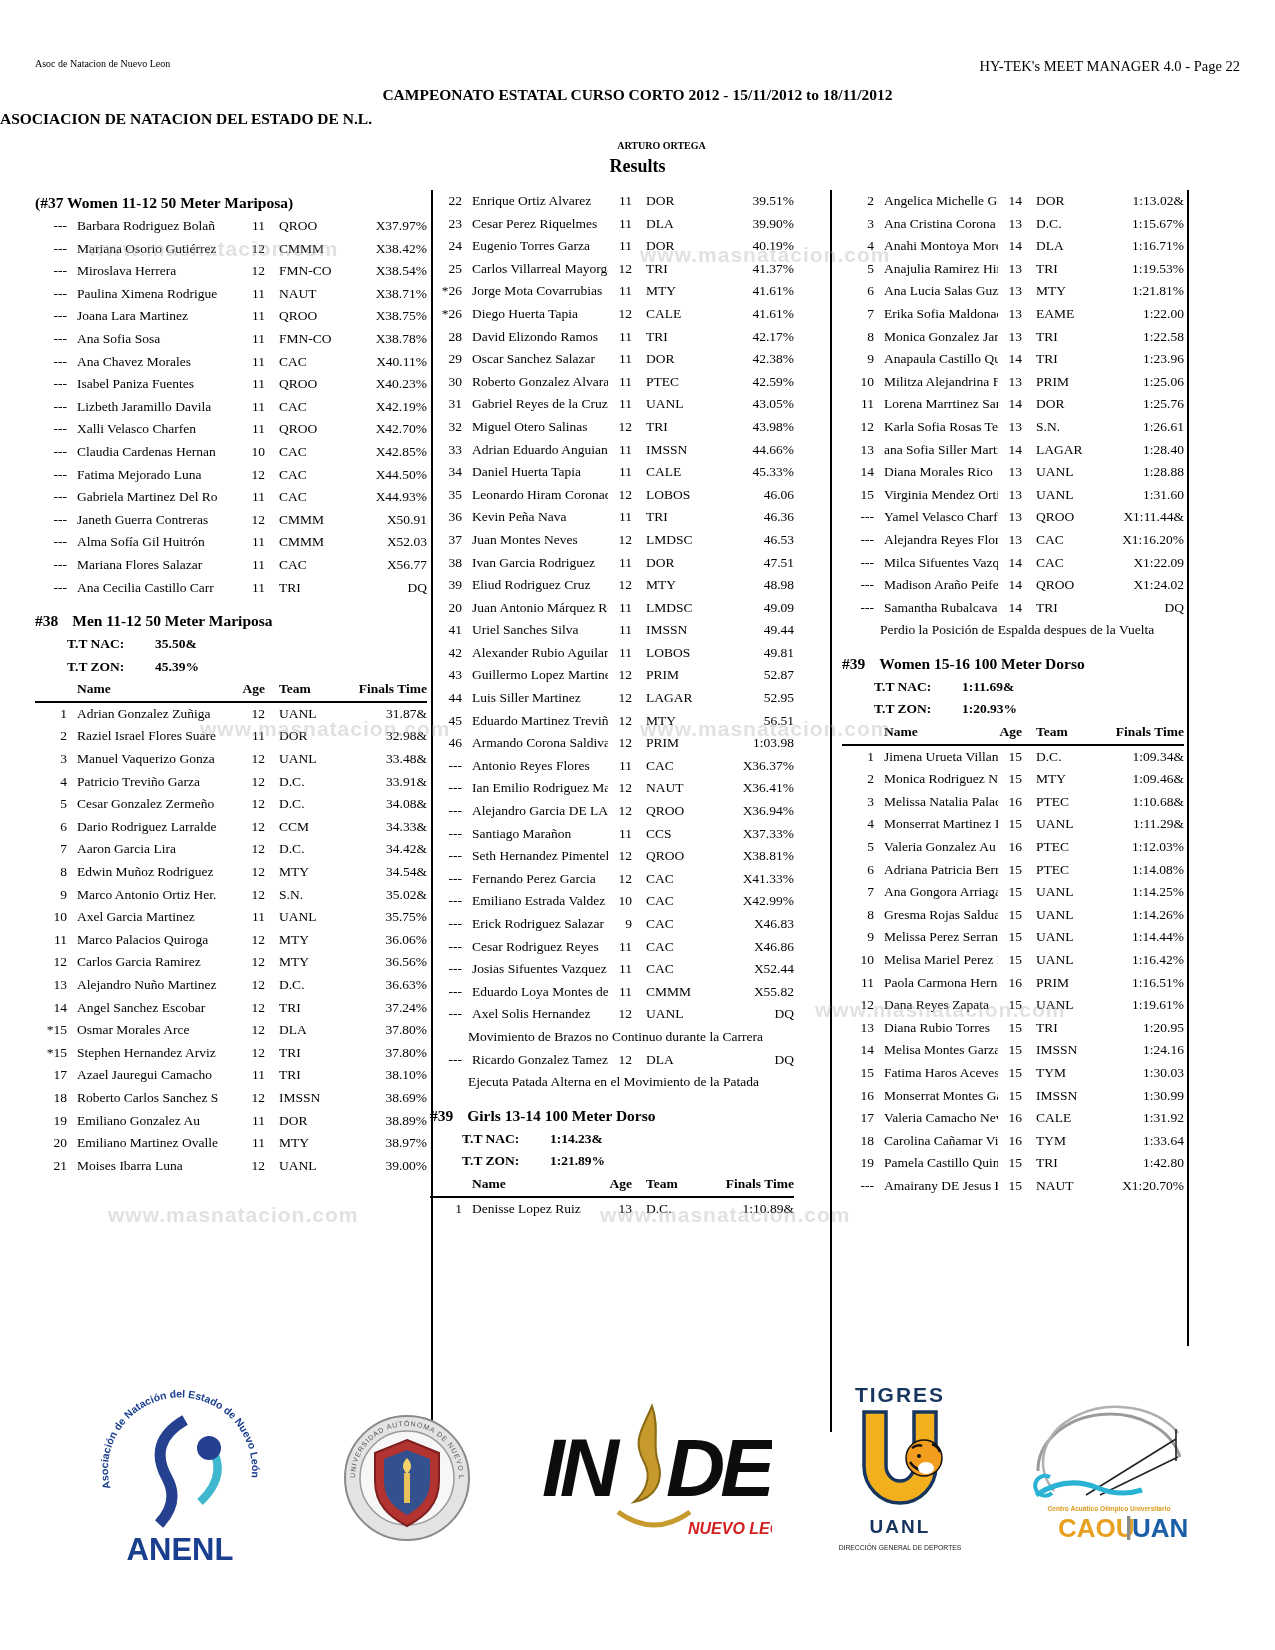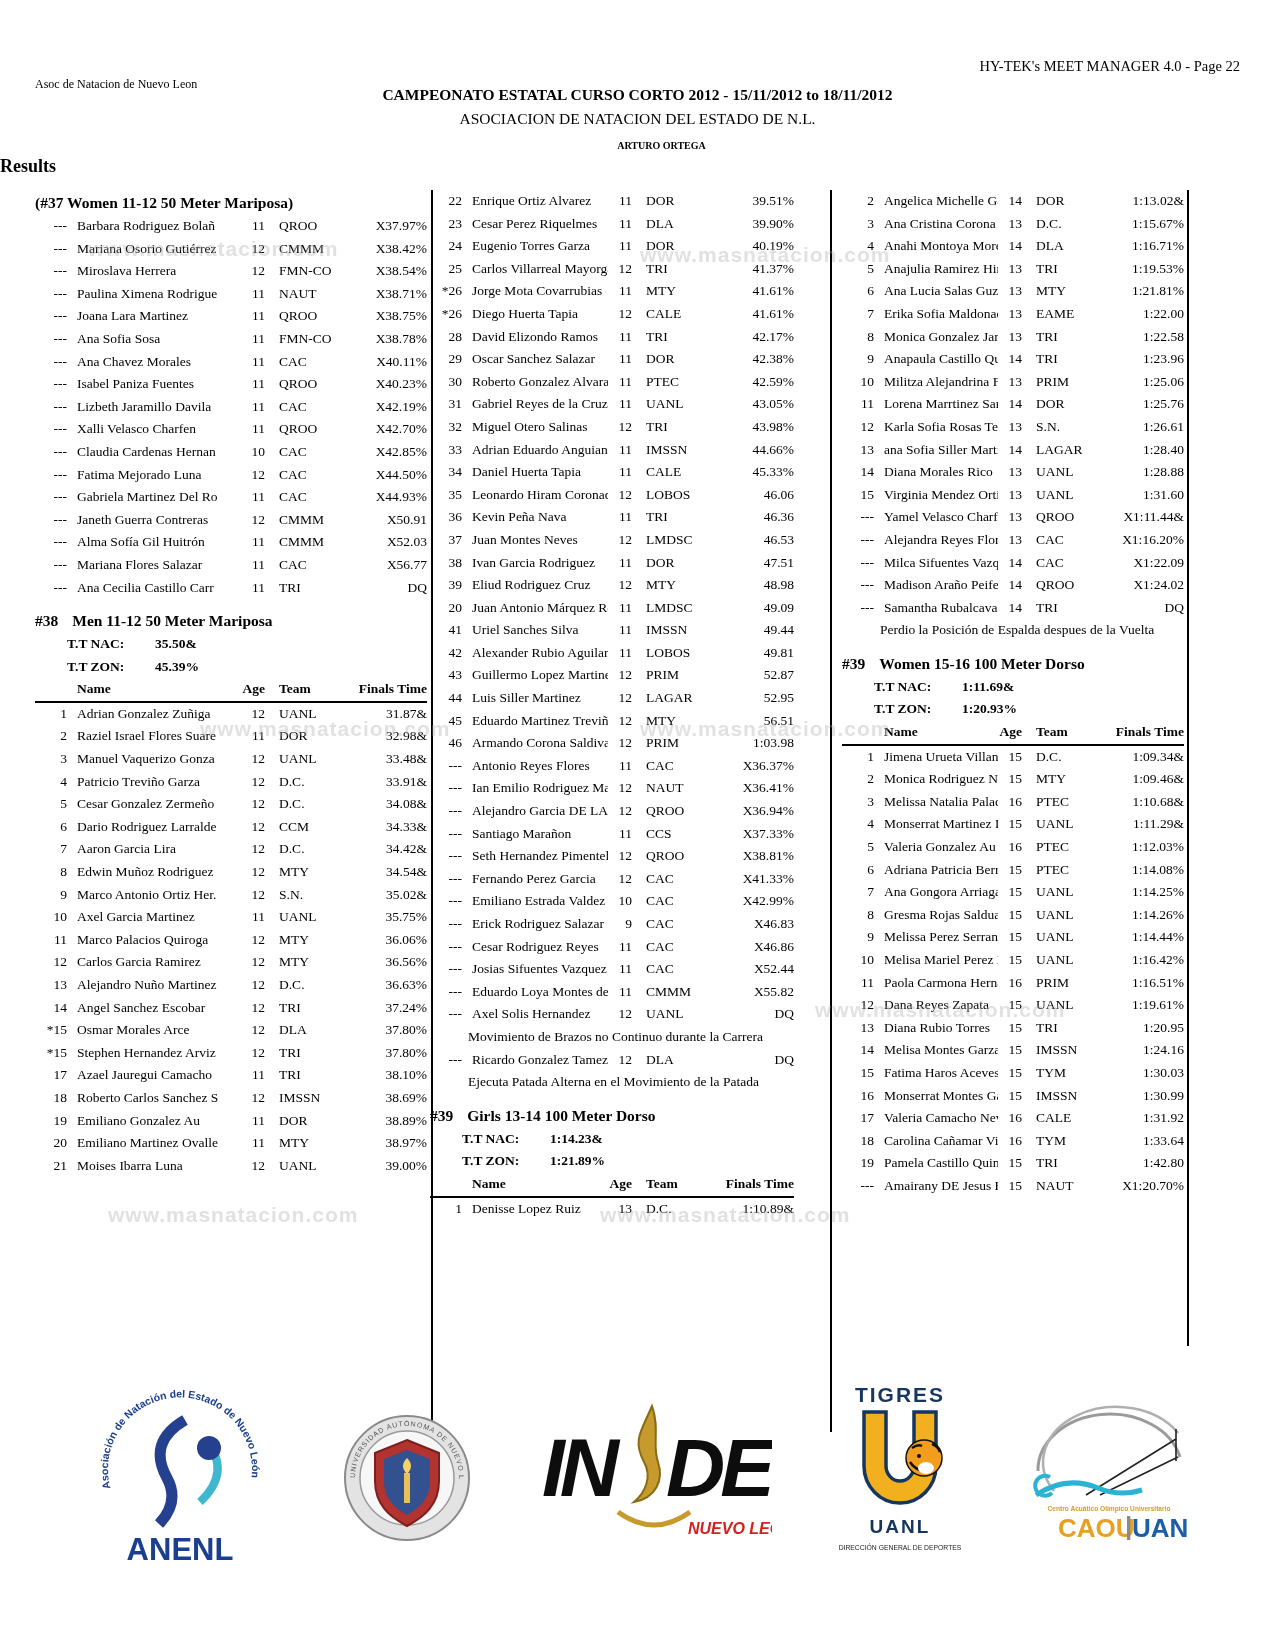--- a/index.html
+++ b/index.html
@@ -1,24 +1,24 @@
 <!DOCTYPE html>
 <html><head>
 <meta charset="utf-8">
 <style>
   html,body{margin:0;padding:0;background:#fff;}
   #page{position:relative;width:1275px;height:1650px;background:#fff;overflow:hidden;
         font-family:"Liberation Serif", serif;color:#000;}
   .abs{position:absolute;}
-  .h-left{top:58px;left:35px;font-size:12px;margin-top:19px;}
+  .h-left{top:58px;left:35px;font-size:10px;}
   .h-right{top:58px;right:35px;font-size:14.5px;}
   .t1{top:86px;left:0;width:100%;text-align:center;font-weight:bold;font-size:15.5px;}
-  .t2{top:110px;left:0;width:100%;text-align:center;font-weight:normal;font-size:15.5px;}
+  .t2{top:110px;left:0;width:100%;font-weight:bold;font-size:15.5px;}
   .t3{top:140px;left:0;width:100%;text-align:center;font-weight:bold;font-size:10px;padding-left:24px;}
-  .results{top:156px;left:0;width:100%;text-align:left;font-weight:bold;font-size:18px;}
+  .results{top:156px;left:0;width:100%;text-align:center;font-weight:bold;font-size:18px;}
   .vline{position:absolute;width:1.5px;background:#000;}
   #d1{left:431px;top:190px;height:1242px;}
   #d2{left:830px;top:190px;height:1242px;}
   #d3{left:1187px;top:190px;height:1156px;}
   .rcol{position:absolute;top:190px;}
   #rc1{left:35px;width:392px;}
   #rc2{left:430px;width:364px;}
   #rc3{left:842px;width:342px;}
   .row{display:flex;line-height:22.6px;font-size:13.5px;}
   .c-place{flex:none;width:32px;text-align:right;white-space:pre;}

